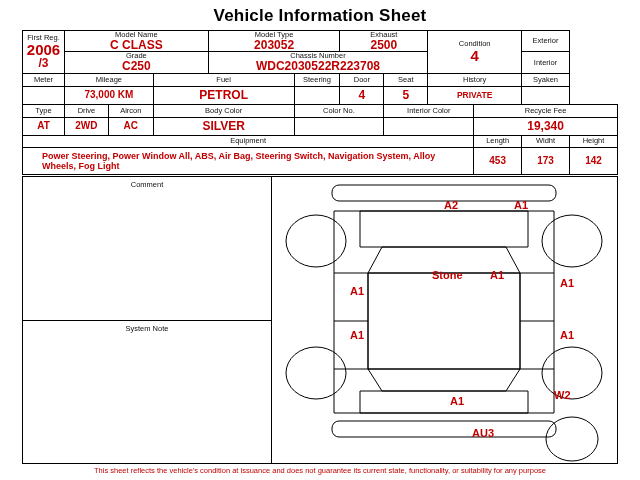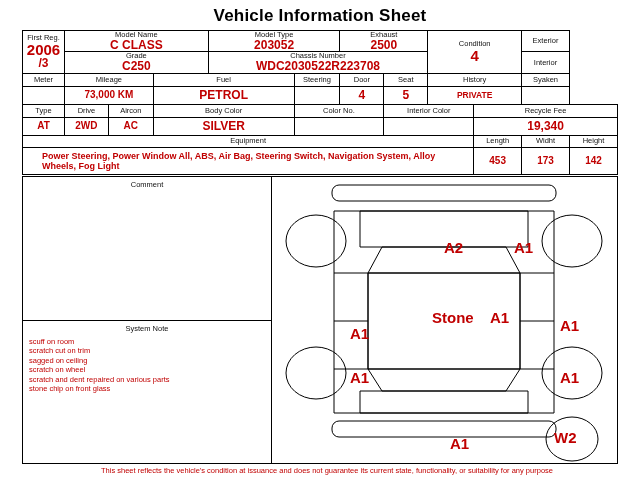--- a/index.html
+++ b/index.html
@@ -49,25 +49,25 @@
   }
   .notelines{
     margin:4px 0 0 6px;color:#c00000;font-size:7.5px;line-height:1.25;
   }
   .diagram{
     position:absolute;left:250px;top:0;width:346px;height:288px;
     border:1px solid #000;border-left:none;box-sizing:border-box;
     overflow:hidden;
   }
   .footer{
-    position:absolute;left:29px;top:466px;width:596px;
+    position:absolute;left:22px;top:466px;width:596px;
     font-size:7.5px;color:#c00000;text-align:center;
   }
   .mark{
-    position:absolute;color:#c00000;font-size:15px;font-weight:bold;margin-top:40px;
+    position:absolute;color:#c00000;font-size:11px;font-weight:bold;
   }
 </style>
 </head>
 <body>
 
 <div class="sheet">
 
   <div class="title">Vehicle Information Sheet</div>
 
   <table class="grid">
@@ -257,28 +257,20 @@
 
   <div class="lower">
 
     <div class="commentbox">
       <div class="boxhead">Comment</div>
       <div style="color:#c00000;font-size:7.5px;margin:4px 6px"></div>
     </div>
 
     <div class="notebox">
       <div class="boxhead">System Note</div>
-      <div class="notelines">
-        <div>scuff on room</div>
-        <div>scratch cut on trim</div>
-        <div>sagged on ceiling</div>
-        <div>scratch on wheel</div>
-        <div>scratch and dent repaired  on various parts</div>
-        <div>stone chip on front glass</div>
-      </div>
     </div>
 
     <div class="diagram">
       <svg width="344" height="286" viewBox="0 0 344 286">
         <g fill="none" stroke="#000" stroke-width="1">
 
           <rect x="60" y="8" width="224" height="16" rx="7"></rect>
 
           <rect x="60" y="244" width="224" height="16" rx="7"></rect>
 

